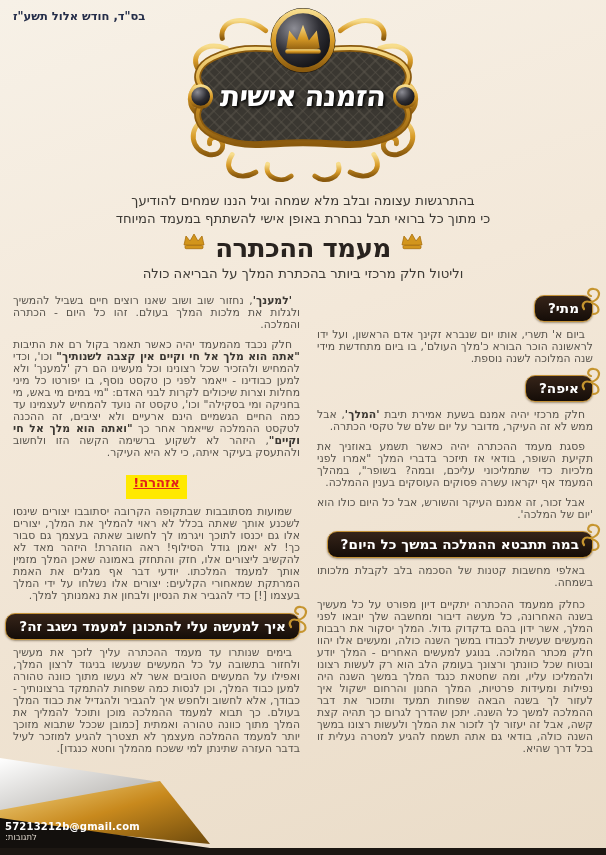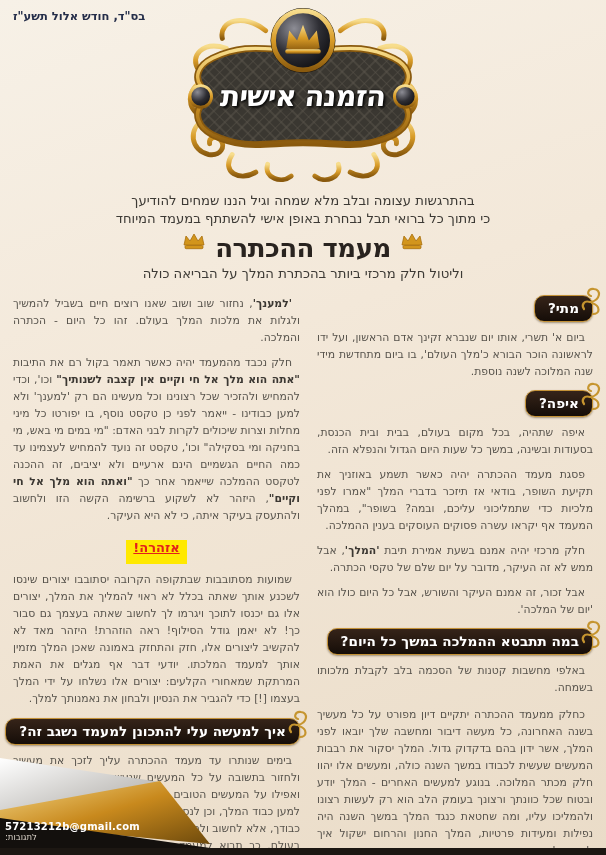--- a/index.html
+++ b/index.html
@@ -31,21 +31,21 @@
   .section{margin:0 0 10px}
   .banner{
     display:inline-block;position:relative;
     background:linear-gradient(#362419,#150d08);
     border:1px solid #c49237;border-radius:10px;
     padding:2px 13px 4px;margin:0 0 7px;
     box-shadow:0 1px 2px rgba(60,40,10,.45);
   }
   .banner-text{color:#fff;font-weight:bold;font-size:13.6px;white-space:nowrap}
   .orn{position:absolute;right:-13px;top:-10px;width:27px;height:31px;pointer-events:none}
-  .para{margin:0 0 8px;font-size:10.8px;line-height:17px;color:#57534c;text-align:justify;text-indent:8px}
+  .para{margin:0 0 8px;font-size:10.8px;line-height:12px;color:#57534c;text-align:justify;text-indent:8px}
   .para .b{font-weight:bold;color:#3b3732}
   
   .warning{margin:13px 0 11px;text-align:center}
   .warning-title{
     display:inline-block;background:#ffe900;color:#e3201b;
     font-weight:bold;font-size:13px;padding:0 7px 9px;margin-bottom:7px;
     text-decoration:underline;
   }
   .warning .para{text-align:justify}
   
@@ -143,23 +143,22 @@
         <svg class="orn" viewBox="0 0 27 31">
             <g fill="none" stroke="#c6952f" stroke-width="2.2" stroke-linecap="round">
               <path d="M13,16 C22,14 24,4 16,3 C10,2 8,9 13,10"></path>
               <path d="M14,17 C23,20 22,28 15,28"></path>
               <path d="M12,16 C6,14 3,19 6,23"></path>
             </g>
           </svg>
         <span class="banner-text">איפה?</span>
       </div>
       <div>
-          <p class="para"><span>איפה שתהיה, בכל מקום בעולם, בבית ובית הכנסת, בסעודות ובשינה, במשך כל שעות היום הגדול והנפלא הזה.</span></p>
+          <p class="para"><span>חלק מרכזי יהיה אמנם בשעת אמירת תיבת </span><span class="b">'המלך'</span><span>, אבל ממש לא זה העיקר, מדובר על יום שלם של טקסי הכתרה.</span></p>
           <p class="para"><span>פסגת מעמד ההכתרה יהיה כאשר תשמע באוזניך את תקיעת השופר, בודאי אז תיזכר בדברי המלך "אמרו לפני מלכיות כדי שתמליכוני עליכם, ובמה? בשופר", במהלך המעמד אף יקראו עשרה פסוקים העוסקים בענין ההמלכה.</span></p>
-          <p class="para"><span>חלק מרכזי יהיה אמנם בשעת אמירת תיבת </span><span class="b">'המלך'</span><span>, אבל ממש לא זה העיקר, מדובר על יום שלם של טקסי הכתרה.</span></p>
           <p class="para"><span>אבל זכור, זה אמנם העיקר והשורש, אבל כל היום כולו הוא 'יום של המלכה'.</span></p>
         </div>
     </div>
 
     <div class="section">
       <div class="banner">
         <svg class="orn" viewBox="0 0 27 31">
             <g fill="none" stroke="#c6952f" stroke-width="2.2" stroke-linecap="round">
               <path d="M13,16 C22,14 24,4 16,3 C10,2 8,9 13,10"></path>
               <path d="M14,17 C23,20 22,28 15,28"></path>

